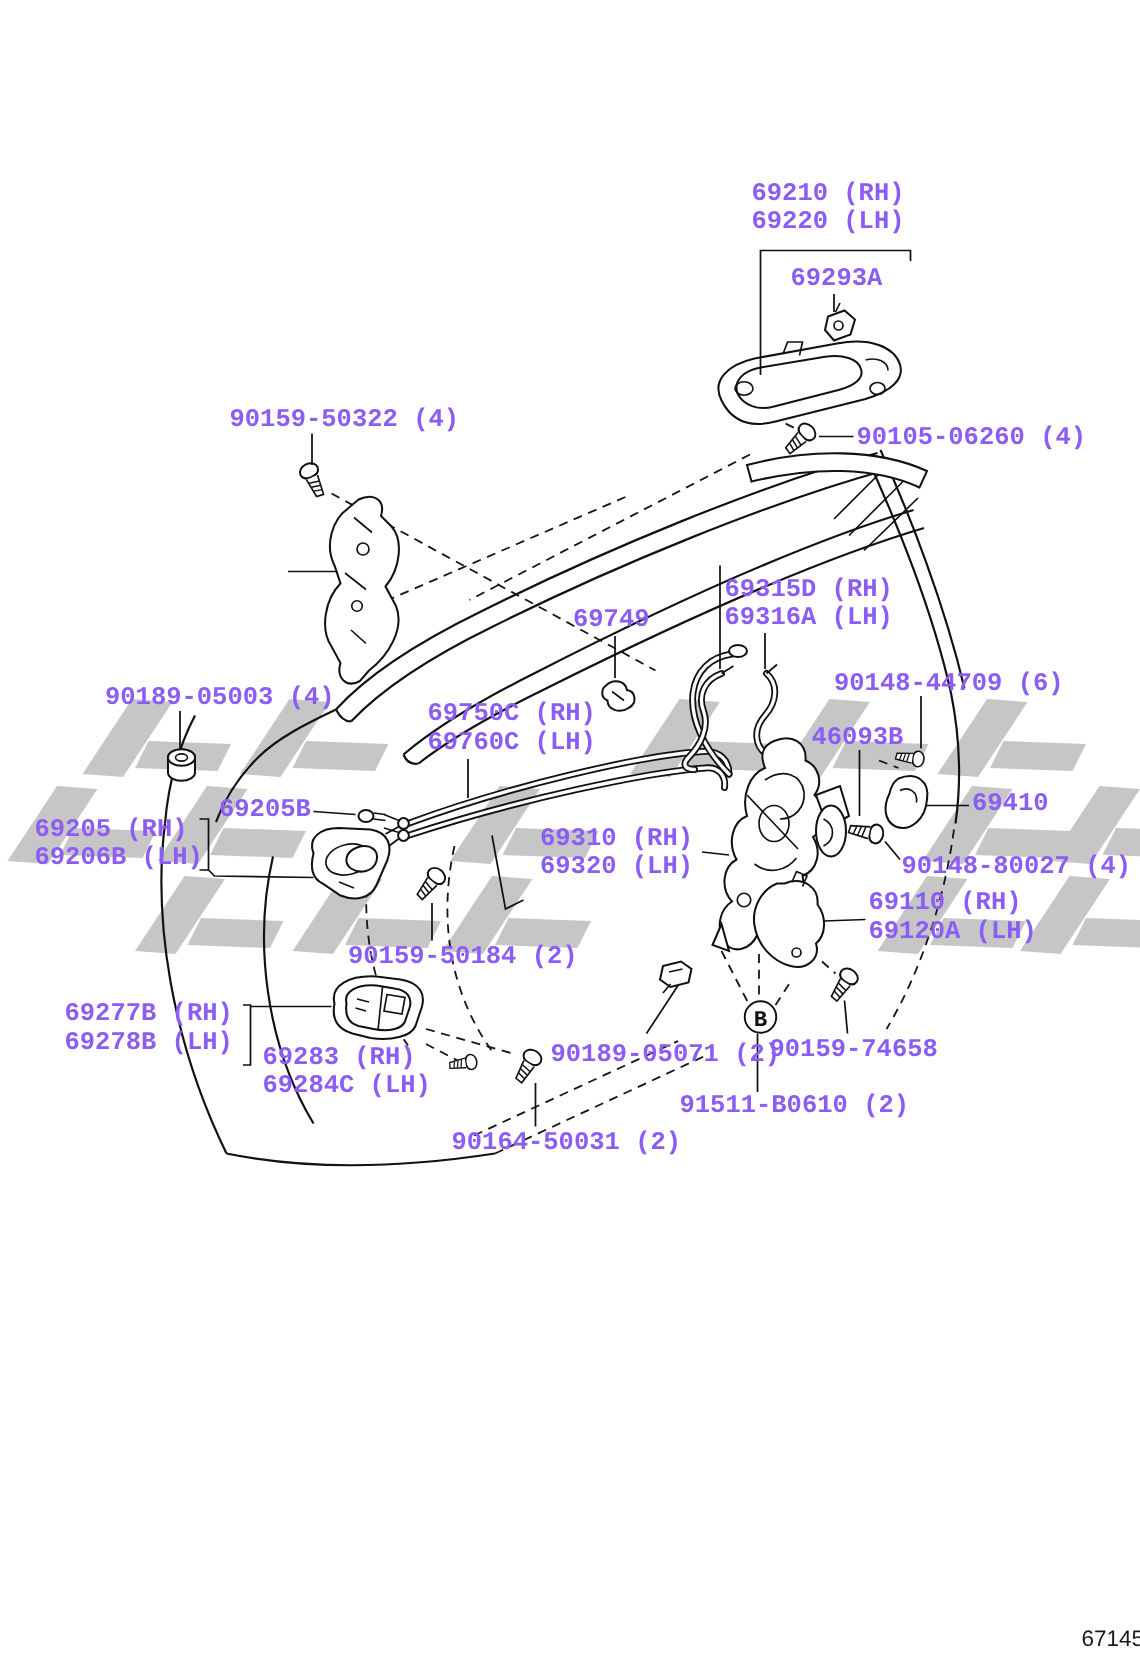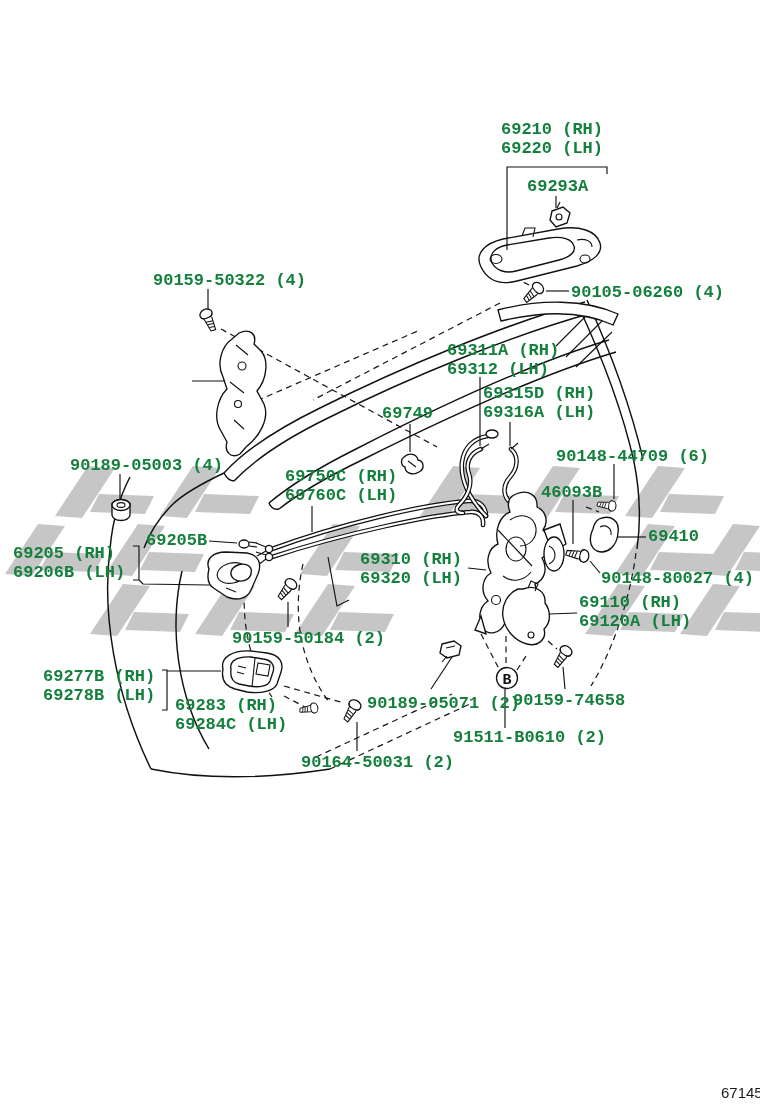--- a/index.html
+++ b/index.html
@@ -1,19 +1,19 @@
 <!DOCTYPE html>
 <html><head>
 <meta charset="utf-8">
 <style>
   html,body{margin:0;padding:0;background:#ffffff;}
   .stage{position:relative;width:760px;height:1112px;background:#fff;overflow:hidden;
          font-family:"Liberation Mono","DejaVu Sans Mono",monospace;}
   svg.art{position:absolute;left:0;top:0;width:760px;height:1112px;}
-  .label{position:absolute;font-weight:700;font-size:17px;line-height:19px;color:#15803d;white-space:pre;}
+  .label{position:absolute;font-weight:700;font-size:17px;line-height:19px;color:#8b5cf6;white-space:pre;}
   .label span{display:block;}
   .code{position:absolute;font-family:"Liberation Sans",sans-serif;font-size:15px;color:#1a1a1a;font-weight:400;margin-left:31px;}
   .ln{stroke:#101010;stroke-width:1.15;fill:none;}
   .artln{stroke:#111;stroke-width:1.45;fill:none;}
   .thin{stroke:#111;stroke-width:1.1;fill:none;}
   .dash{stroke:#151515;stroke-width:1.2;fill:none;stroke-dasharray:6 4.5;}
   .part{fill:#fff;stroke:#111;stroke-width:1.35;}
   .pdet{fill:none;stroke:#111;stroke-width:1.1;}
   .tubeb{stroke:#111;stroke-width:4.6;fill:none;stroke-linecap:round;}
   .tubew{stroke:#fff;stroke-width:2.2;fill:none;stroke-linecap:round;}
@@ -250,27 +250,26 @@
     <text x="507" y="684" text-anchor="middle" font-size="15" font-weight="700" font-family="Liberation Mono, monospace" fill="#111">B</text>
   </g>
 </svg>
 
   <div class="label" style="left:501px;top:120px"><span>69210 (RH)</span><span>69220 (LH)</span></div>
   <div class="label" style="left:527px;top:177px"><span>69293A</span></div>
   <div class="label" style="left:571px;top:283px"><span>90105-06260 (4)</span></div>
   <div class="label" style="left:153px;top:271px"><span>90159-50322 (4)</span></div>
   <div class="label" style="left:70px;top:456px"><span>90189-05003 (4)</span></div>
   <div class="label" style="left:382px;top:404px"><span>69749</span></div>
-  <div class="label" style="left:447px;top:341px"><span>69311A (RH)</span><span>69312 (LH)</span></div>
   <div class="label" style="left:483px;top:384px"><span>69315D (RH)</span><span>69316A (LH)</span></div>
   <div class="label" style="left:556px;top:447px"><span>90148-44709 (6)</span></div>
   <div class="label" style="left:541px;top:483px"><span>46093B</span></div>
   <div class="label" style="left:285px;top:467px"><span>69750C (RH)</span><span>69760C (LH)</span></div>
   <div class="label" style="left:146px;top:531px"><span>69205B</span></div>
-  <div class="label" style="left:13px;top:544px"><span>69205 (RH)</span><span>69206B (LH)</span></div>
+  <div class="label" style="left:23px;top:544px"><span>69205 (RH)</span><span>69206B (LH)</span></div>
   <div class="label" style="left:360px;top:550px"><span>69310 (RH)</span><span>69320 (LH)</span></div>
   <div class="label" style="left:232px;top:629px"><span>90159-50184 (2)</span></div>
   <div class="label" style="left:648px;top:527px"><span>69410</span></div>
   <div class="label" style="left:601px;top:569px"><span>90148-80027 (4)</span></div>
   <div class="label" style="left:579px;top:593px"><span>69110 (RH)</span><span>69120A (LH)</span></div>
   <div class="label" style="left:43px;top:667px"><span>69277B (RH)</span><span>69278B (LH)</span></div>
   <div class="label" style="left:175px;top:696px"><span>69283 (RH)</span><span>69284C (LH)</span></div>
   <div class="label" style="left:367px;top:694px"><span>90189-05071 (2)</span></div>
   <div class="label" style="left:513px;top:691px"><span>90159-74658</span></div>
   <div class="label" style="left:453px;top:728px"><span>91511-B0610 (2)</span></div>

